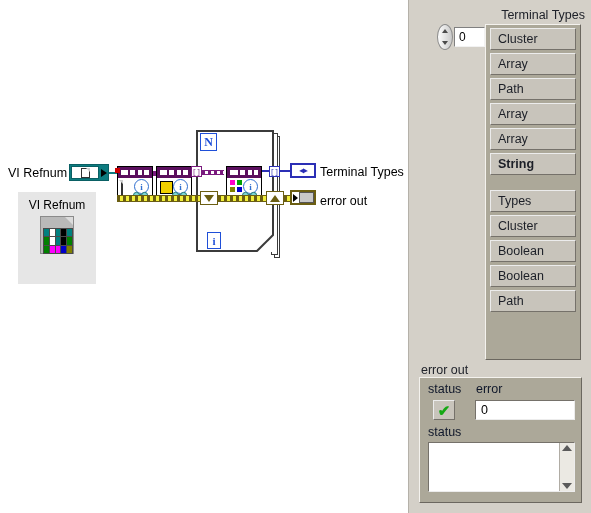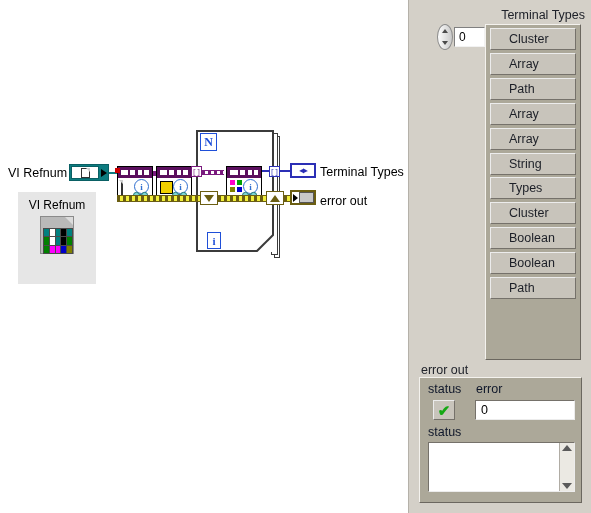--- a/index.html
+++ b/index.html
@@ -216,21 +216,21 @@
     border-right:1px solid #6b675f;border-bottom:1px solid #6b675f;
     box-sizing:border-box;
   }
   .arr-item{
     height:22px;
     background:#c8c4bb;
     border-top:1.5px solid #ececec;border-left:1.5px solid #ececec;
     border-right:1.5px solid #75716a;border-bottom:1.5px solid #75716a;
     box-sizing:border-box;
     font-size:12.5px;color:#1c1f27;
-    display:flex;align-items:center;padding-left:18px;
+    display:flex;align-items:center;padding-left:7px;
     white-space:nowrap;overflow:hidden;
   }
   .arr-item.disabled{color:#8e8a82;}
 
   
   .err-label{font-size:12.5px;color:#20232b;}
   .err-frame{
     background:#aca899;
     border-top:1px solid #f4f2ee;border-left:1px solid #f4f2ee;
     border-right:1px solid #6b675f;border-bottom:1px solid #6b675f;
@@ -436,21 +436,21 @@
   </div>
   <div class="abs index-box" style="left:45px;top:27px;">0</div>
 
   <div class="abs array-frame" style="left:76px;top:24px;width:96px;height:336px;">
     <div id="array-items" style="padding:3px 4px;">
         <div class="arr-item" style="margin-bottom: 3px;">Cluster</div>
         <div class="arr-item" style="margin-bottom: 3px;">Array</div>
         <div class="arr-item" style="margin-bottom: 3px;">Path</div>
         <div class="arr-item" style="margin-bottom: 3px;">Array</div>
         <div class="arr-item" style="margin-bottom: 3px;">Array</div>
-        <div class="arr-item" style="margin-bottom: 2px;">String</div>
+        <div class="arr-item" style="margin-bottom: 15px; font-weight: bold;">String</div>
         <div class="arr-item" style="margin-bottom: 3px;">Types</div>
         <div class="arr-item" style="margin-bottom: 3px;">Cluster</div>
         <div class="arr-item" style="margin-bottom: 3px;">Boolean</div>
         <div class="arr-item" style="margin-bottom: 3px;">Boolean</div>
         <div class="arr-item" style="margin-bottom: 3px;">Path</div>
       </div>
   </div>
 
   <div class="abs err-label" style="left:12px;top:363px;">error out</div>
   <div class="abs err-frame" style="left:10px;top:377px;width:163px;height:126px;">

